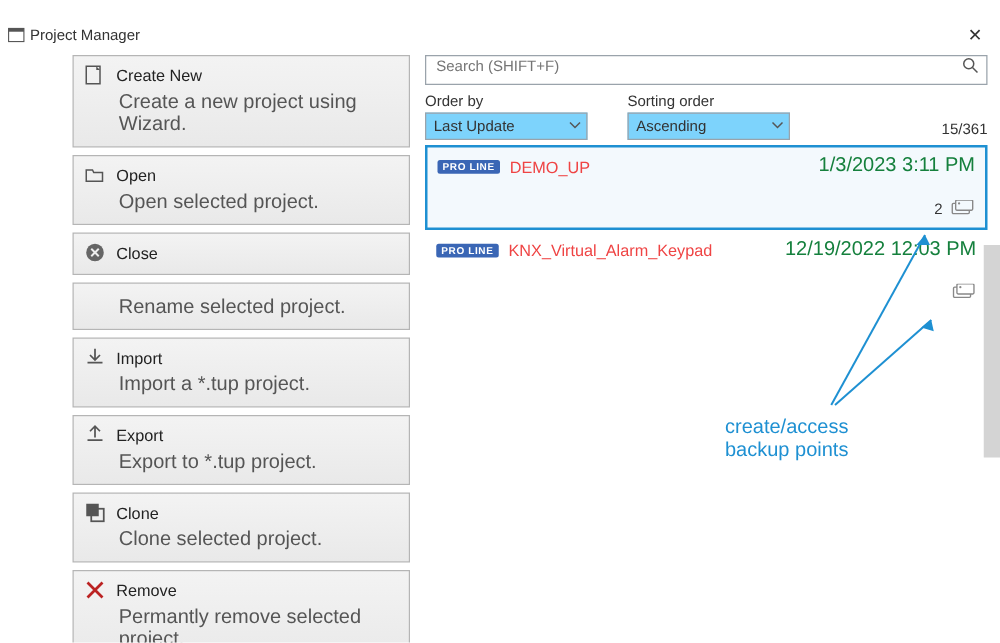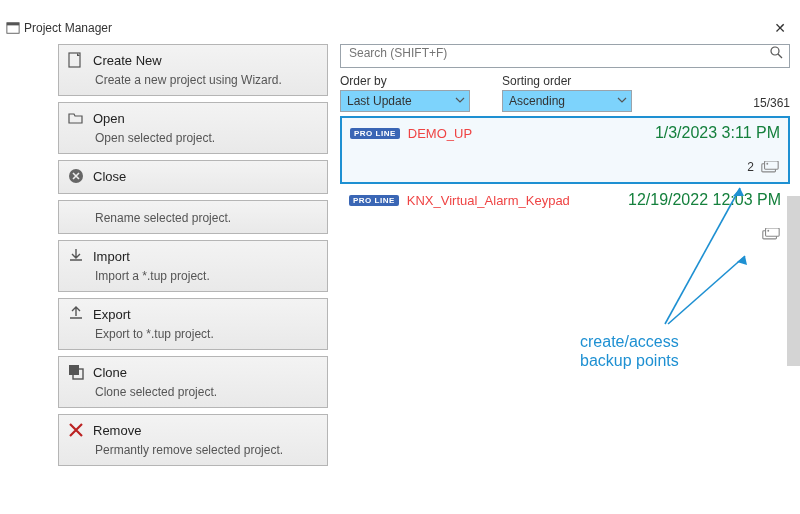--- a/index.html
+++ b/index.html
@@ -17,21 +17,21 @@
   .body { display:flex; padding:6px 10px 10px 10px; gap:12px; }
 
   .sidebar { width:318px; display:flex; flex-direction:column; gap:6px;padding-left:48px; }
   .action {
     border:1px solid #b5b5b5; background:linear-gradient(#f3f3f3,#e9e9e9);
     padding:6px 8px 8px 8px; 
   }
   .action-head { display:flex; align-items:center; gap:8px; }
   .action-head svg { flex:0 0 18px; }
   .action-title { font-size:13px; color:#222; }
-  .action-desc { font-size:12px; color:#555; margin:4px 0 0 28px; }
+  .action-desc { font-size:16px; color:#555; margin:4px 0 0 28px; }
 
   .main { flex:1; position:relative; }
 
   .search {
     display:flex; align-items:flex-start; border:1px solid #9aa3ab;
     height:24px; padding:0 6px;
   }
   .search input {
     flex:1; border:none; outline:none; font-size:12px; background:transparent;
   }

